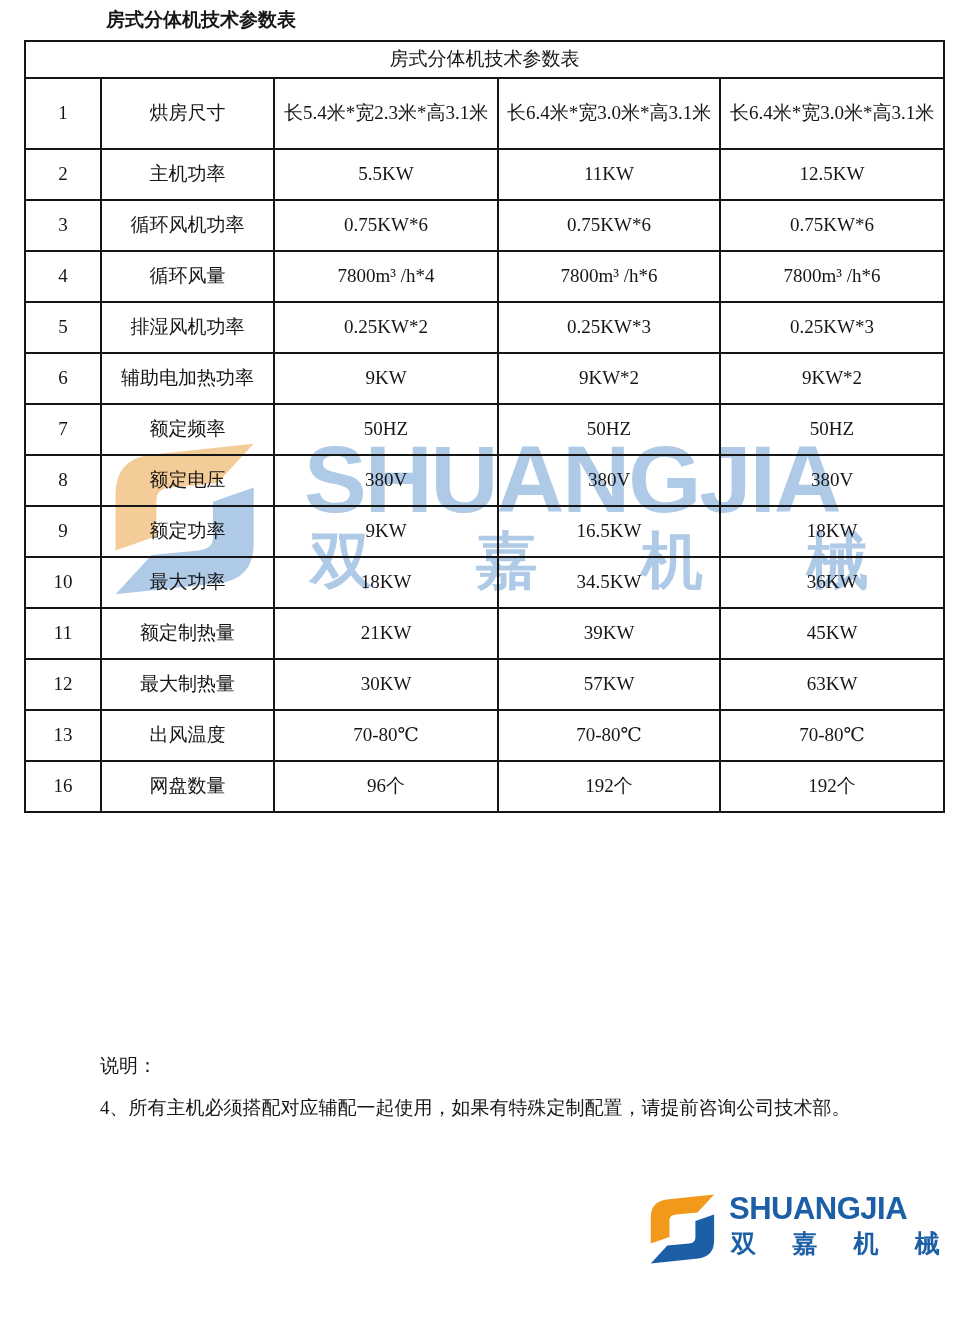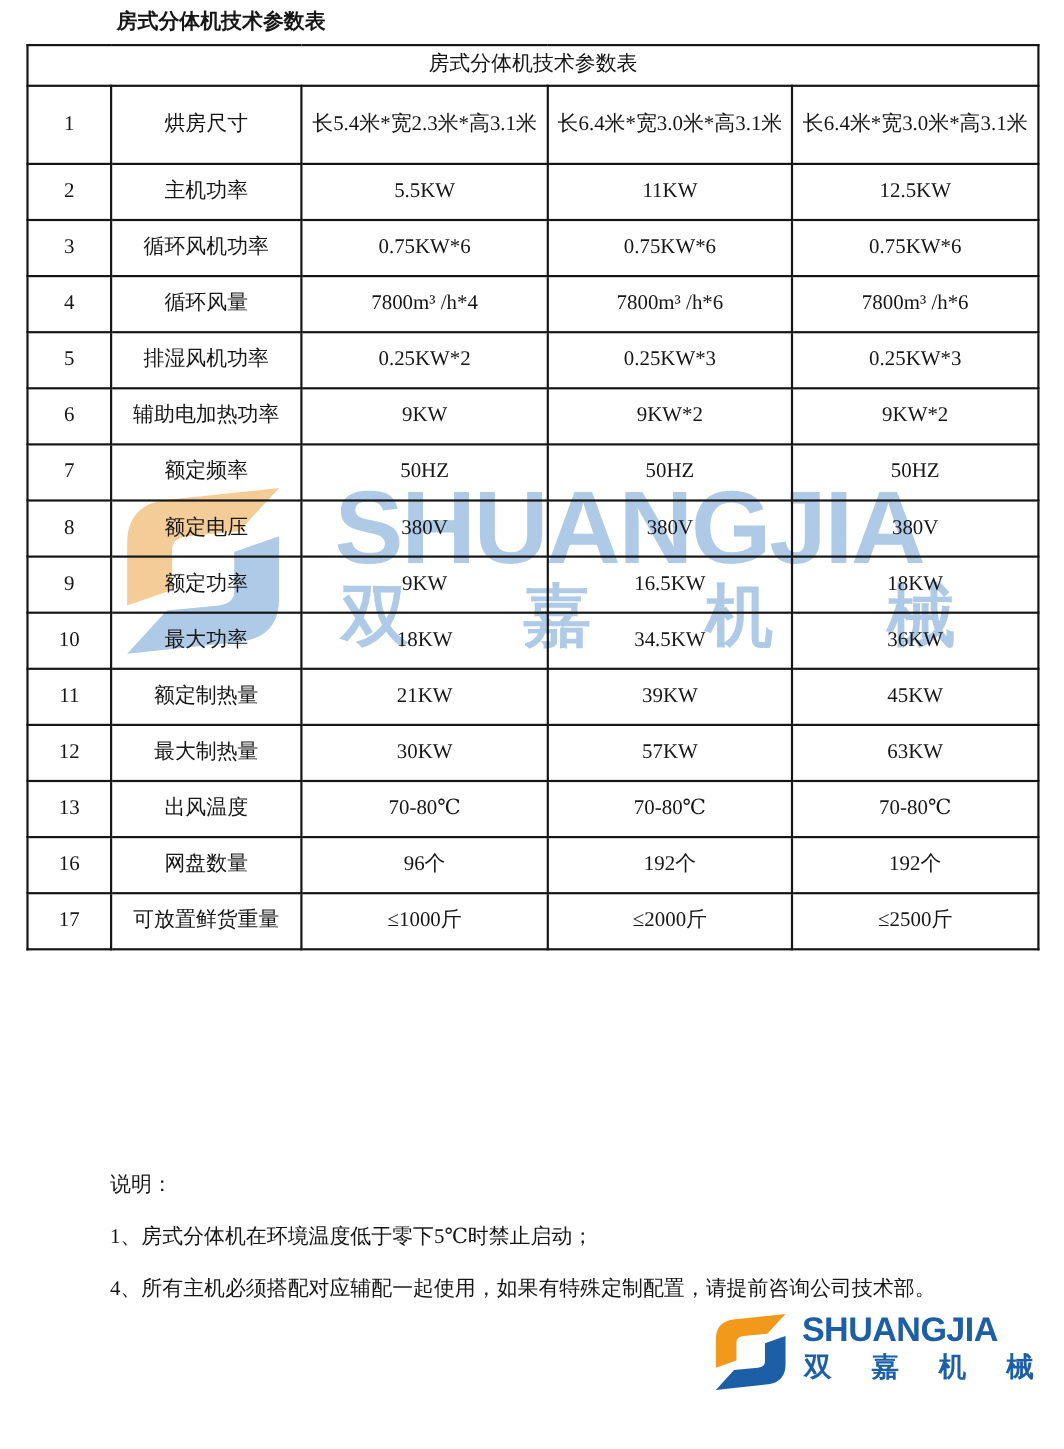--- a/index.html
+++ b/index.html
@@ -59,21 +59,21 @@
   .wm-cn{
     font-weight:bold;font-size:62px;line-height:1;
     color:var(--wm-blue);margin-top:4px;margin-left:6px;
     word-spacing:88px;white-space:nowrap;
   }
   
   .notes{
     position:absolute;left:100px;top:1046px;width:850px;
     font-size:19px;z-index:1;
   }
-  .notes p{margin:16px 0 11px 0;line-height:31px;}
+  .notes p{margin:4px 0 11px 0;line-height:31px;}
   
   .logo{
     position:absolute;left:645px;top:1193px;
     display:flex;align-items:flex-start;z-index:2;
   }
   .logo .mark{width:72px;height:72px;flex:0 0 auto;}
   .logo .logo-text{margin-left:12px;}
   .logo-en{
     font-family:"Liberation Sans","DejaVu Sans",sans-serif;
     font-weight:bold;font-size:31px;line-height:1;
@@ -212,33 +212,25 @@
           <td>70-80℃</td>
           <td>70-80℃</td>
         </tr>
         <tr>
           <td>16</td>
           <td>网盘数量</td>
           <td>96个</td>
           <td>192个</td>
           <td>192个</td>
         </tr>
-        <tr>
-          <td>17</td>
-          <td>可放置鲜货重量</td>
-          <td>≤1000斤</td>
-          <td>≤2000斤</td>
-          <td>≤2500斤</td>
-        </tr>
       </tbody>
   </table>
 
   <div class="notes">
     <p>说明：</p>
-    <p>1、房式分体机在环境温度低于零下5℃时禁止启动；</p>
     <p>4、所有主机必须搭配对应辅配一起使用，如果有特殊定制配置，请提前咨询公司技术部。</p>
   </div>
 
   <div class="logo">
     <svg class="mark" viewBox="0 0 100 100" xmlns="http://www.w3.org/2000/svg" aria-hidden="true">
       <path class="fill-orange-logo" d="M96,2 L30,9 Q8,12 8,34 L8,70 L34,61 L34,38 Q34,31 43,30 L73,27 Z"></path>
       <path class="fill-blue-logo" d="M8,98 L74,91 Q96,88 96,66 L96,30 L70,39 L70,62 Q70,69 61,70 L31,73 Z"></path>
     </svg>
     <div class="logo-text">
       <div class="logo-en">SHUANGJIA</div>

